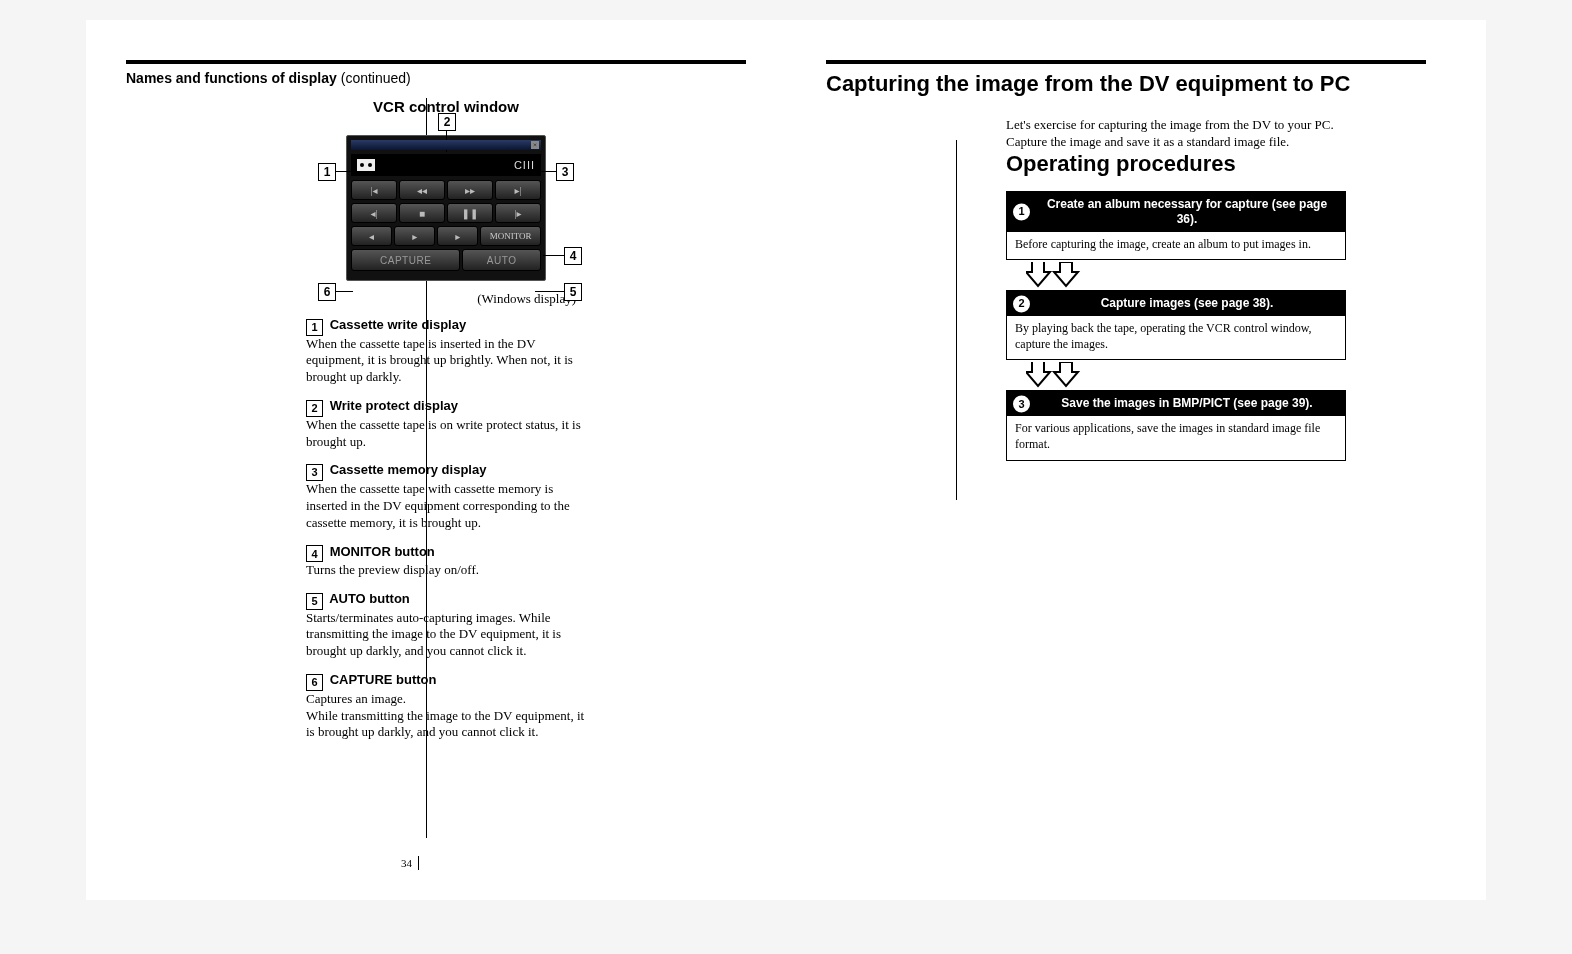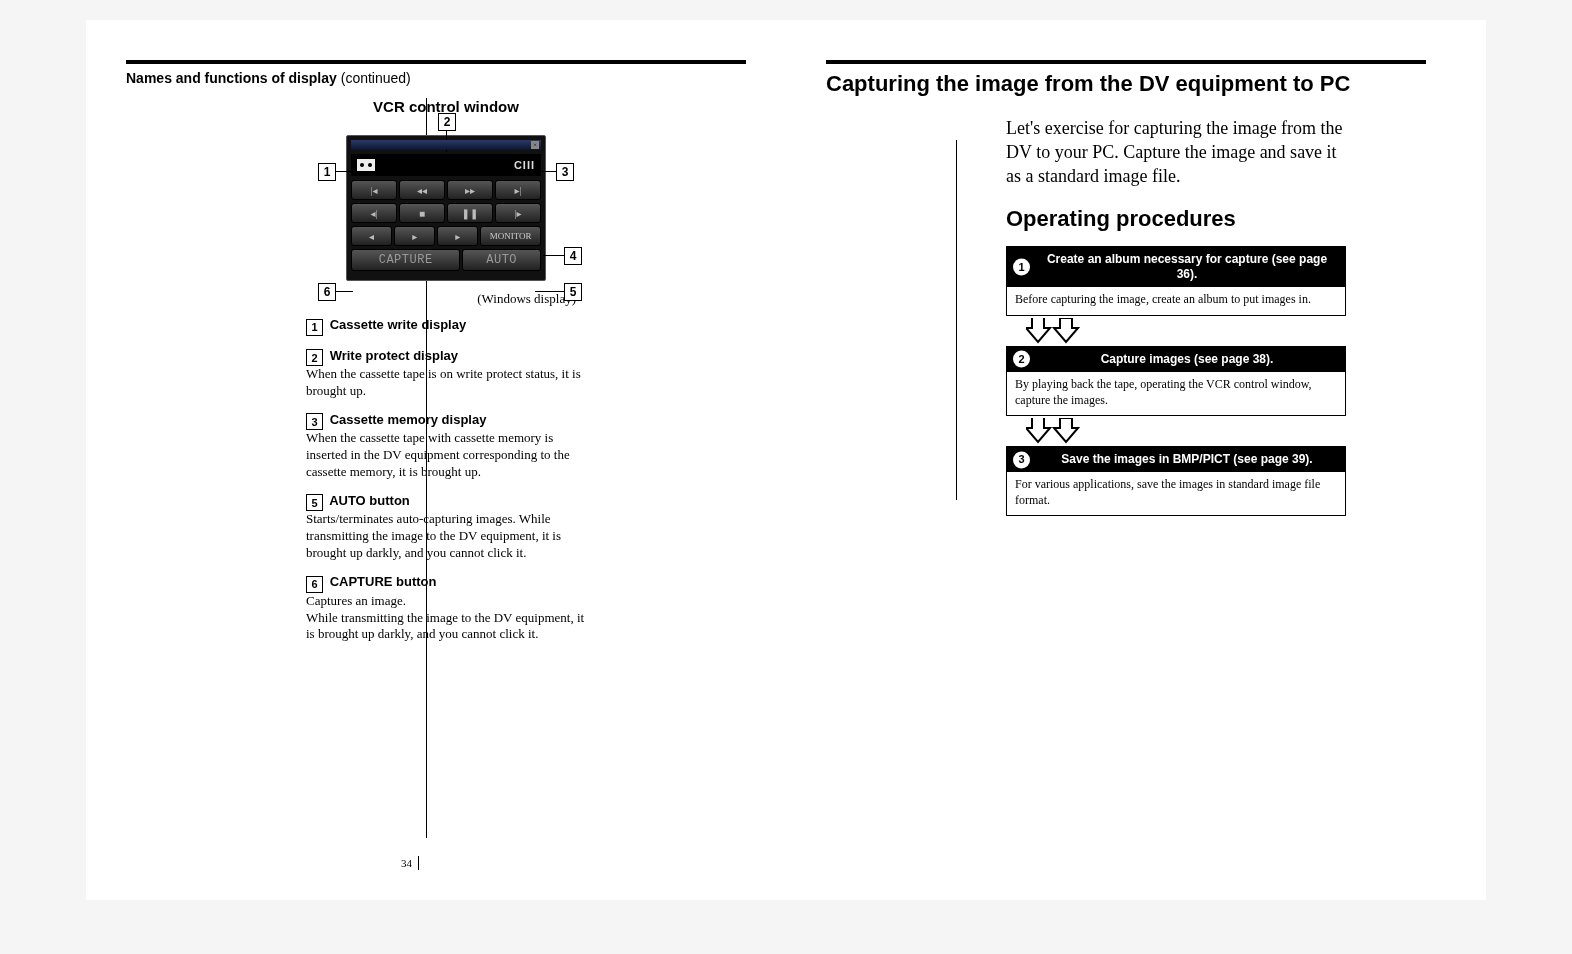--- a/index.html
+++ b/index.html
@@ -62,23 +62,22 @@
   }
   .indent-block {
     margin-left: 180px;
     width: 280px;
   }
   .indent-block-right {
     margin-left: 180px;
     width: 340px;
   }
   .intro {
-    font-size: 18px;
+    font-size: 13px;
     line-height: 1.35;
-    margin-bottom: 18px;
   }
   .op-title {
     font-family: Arial, Helvetica, sans-serif;
     font-weight: bold;
     font-size: 22px;
     margin-bottom: 14px;
   }
   .vcr-figure {
     position: relative;
     width: 260px;
@@ -118,40 +117,40 @@
     position: relative;
   }
   .cassette-icon::before, .cassette-icon::after {
     content: ""; position: absolute; width: 4px; height: 4px;
     background: #000; border-radius: 50%; top: 4px;
   }
   .cassette-icon::before { left: 3px; }
   .cassette-icon::after { right: 3px; }
   .mem-icon {
     font-family: Arial, sans-serif;
-    color: #ddd; font-size: 11px; font-weight: bold;
+    color: #ddd; font-size: 11px; font-weight: normal;
     letter-spacing: 1px;
   }
   .btn-row {
     display: flex; gap: 2px; margin-bottom: 3px;
   }
   .vcr-btn {
     flex: 1; height: 18px;
     background: linear-gradient(#555, #222);
     border: 1px solid #000;
     border-radius: 3px;
     display:flex; align-items:center; justify-content:center;
     color:#ccc; font-size:9px;
   }
   .vcr-btn.wide { flex: 1.5; }
   .vcr-btn .glyph { color:#bbb; font-size:10px; }
   .btn-row.bottom .vcr-btn {
     height: 20px;
-    font-family: Liberation Mono, monospace;
-    font-size: 12px;
+    font-family: Liberation Sans, sans-serif;
+    font-size: 10px;
     letter-spacing: 0.5px;
     color: #999;
   }
   .callout {
     position: absolute;
     font-family: Arial, sans-serif;
     font-size: 12px;
     font-weight: bold;
     border: 1.5px solid #000;
     width: 16px; height: 16px;
@@ -359,28 +358,33 @@
               </div>
           </div>
         </div>
       </div>
 
       <div class="caption">(Windows display)</div>
 
       <div class="descs">
         <div class="desc-item">
           <div class="desc-head"><span class="num">1</span> <span>Cassette write display</span></div>
+          <div class="desc-body">When the cassette tape is inserted in the DV equipment, it is brought up brightly. When not, it is brought up darkly.</div>
         </div>
         <div class="desc-item">
           <div class="desc-head"><span class="num">2</span> <span>Write protect display</span></div>
           <div class="desc-body">When the cassette tape is on write protect status, it is brought up.</div>
         </div>
         <div class="desc-item">
           <div class="desc-head"><span class="num">3</span> <span>Cassette memory display</span></div>
           <div class="desc-body">When the cassette tape with cassette memory is inserted in the DV equipment corresponding to the cassette memory, it is brought up.</div>
+        </div>
+        <div class="desc-item">
+          <div class="desc-head"><span class="num">4</span> <span>MONITOR button</span></div>
+          <div class="desc-body">Turns the preview display on/off.</div>
         </div>
         <div class="desc-item">
           <div class="desc-head"><span class="num">5</span> <span>AUTO button</span></div>
           <div class="desc-body">Starts/terminates auto-capturing images. While transmitting the image to the DV equipment, it is brought up darkly, and you cannot click it.</div>
         </div>
         <div class="desc-item">
           <div class="desc-head"><span class="num">6</span> <span>CAPTURE button</span></div>
           <div class="desc-body" style="white-space:pre-line">Captures an image.
 While transmitting the image to the DV equipment, it is brought up darkly, and you cannot click it.</div>
         </div>

